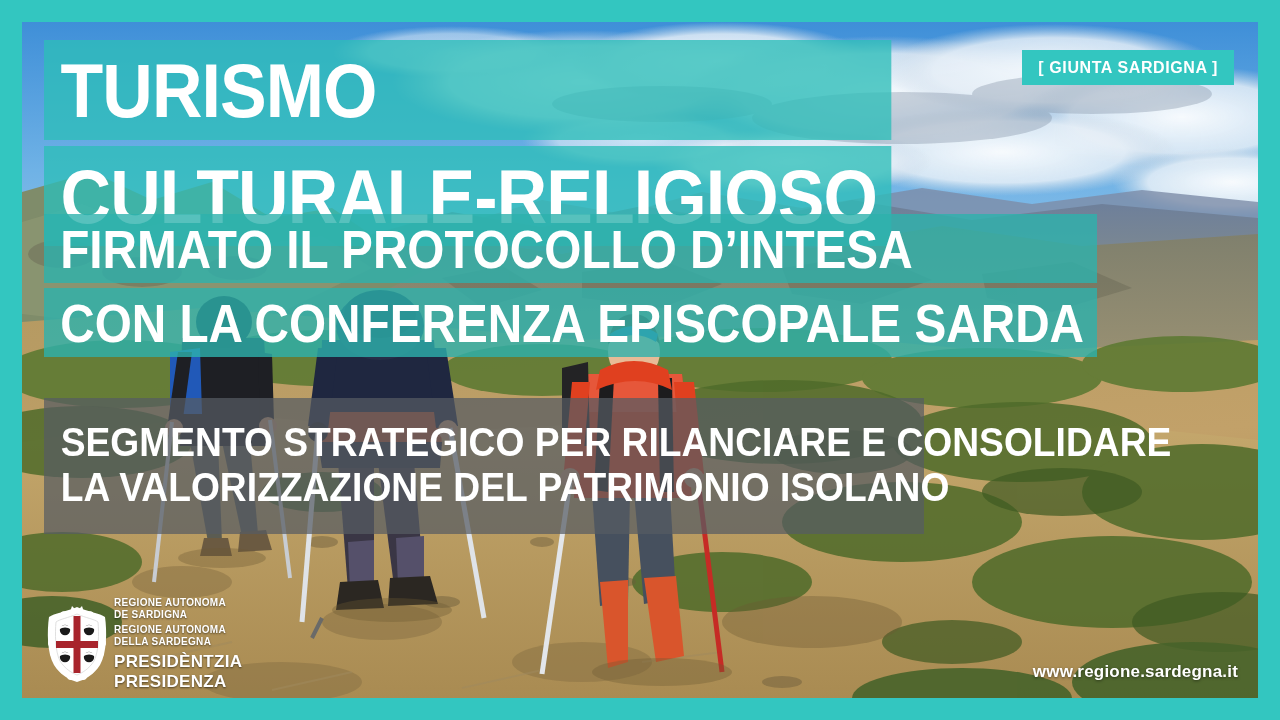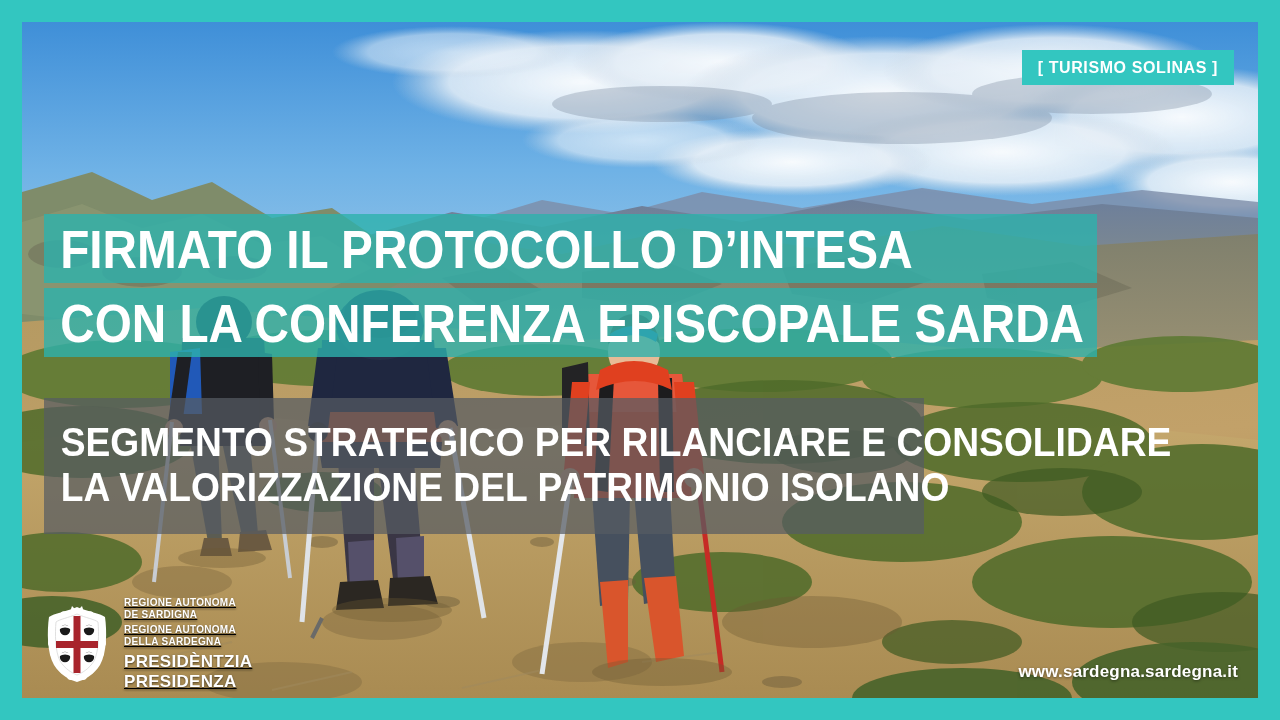--- a/index.html
+++ b/index.html
@@ -49,21 +49,21 @@
             font-family:"Liberation Sans Narrow","Liberation Sans", sans-serif; }
 
   
   .badge { position:absolute; right:46px; top:50px; background:#33c6c0;
            color:#fff; font-size:16px; font-weight:bold; letter-spacing:.6px;
            padding:9px 16px 8px 16px; white-space:nowrap;
            font-family:"Liberation Sans", sans-serif; }
 
   
   .logo { position:absolute; left:44px; bottom:28px; display:flex;
-          align-items:center; gap:14px;text-decoration:underline; }
+          align-items:center; gap:4px; }
   .crest { width:66px; height:78px; flex:0 0 auto; }
   .logo-text { color:#fff; line-height:1.18; letter-spacing:.3px; }
   .lt-sm { font-size:10px; font-weight:bold; text-transform:uppercase;
            text-shadow:0 1px 2px rgba(0,0,0,.55); }
   .lt-gap { height:4px; }
   .lt-lg { font-size:17px; font-weight:bold; text-transform:uppercase;
            text-shadow:0 1px 2px rgba(0,0,0,.55); }
 
   
   .url { position:absolute; right:42px; bottom:38px; color:#fff;
@@ -293,22 +293,26 @@
       <g fill="#47632a" opacity=".9">
         <ellipse cx="1170" cy="660" rx="120" ry="40"></ellipse>
         <ellipse cx="940" cy="676" rx="110" ry="30"></ellipse>
         <ellipse cx="30" cy="600" rx="70" ry="26"></ellipse>
       </g>
     </svg>
   </div>
 
   <div class="content">
 
-    <div class="badge">[ TURISMO SOLINAS ]</div>
-
+    <div class="badge">[ GIUNTA SARDIGNA ]</div>
+
+    <div class="title-wrap">
+      <span class="band title-line t1">TURISMO</span>
+      <span class="band title-line t2">CULTURALE-RELIGIOSO</span>
+    </div>
 
     <div class="sub-wrap">
       <span class="band s-line">FIRMATO IL PROTOCOLLO D’INTESA</span>
       <span class="band s-line">CON LA CONFERENZA EPISCOPALE SARDA</span>
     </div>
 
     <div class="grey-wrap">
       <span class="g-line">SEGMENTO STRATEGICO PER RILANCIARE E CONSOLIDARE</span>
       <span class="g-line">LA VALORIZZAZIONE DEL PATRIMONIO ISOLANO</span>
     </div>
@@ -360,16 +364,16 @@
         <div class="lt-sm">DE SARDIGNA</div>
         <div class="lt-gap"></div>
         <div class="lt-sm">REGIONE AUTONOMA</div>
         <div class="lt-sm">DELLA SARDEGNA</div>
         <div class="lt-gap"></div>
         <div class="lt-lg">PRESIDÈNTZIA</div>
         <div class="lt-lg">PRESIDENZA</div>
       </div>
     </div>
 
-    <div class="url">www.sardegna.sardegna.it</div>
+    <div class="url">www.regione.sardegna.it</div>
 
   </div>
 </div>
 
 </body></html>

